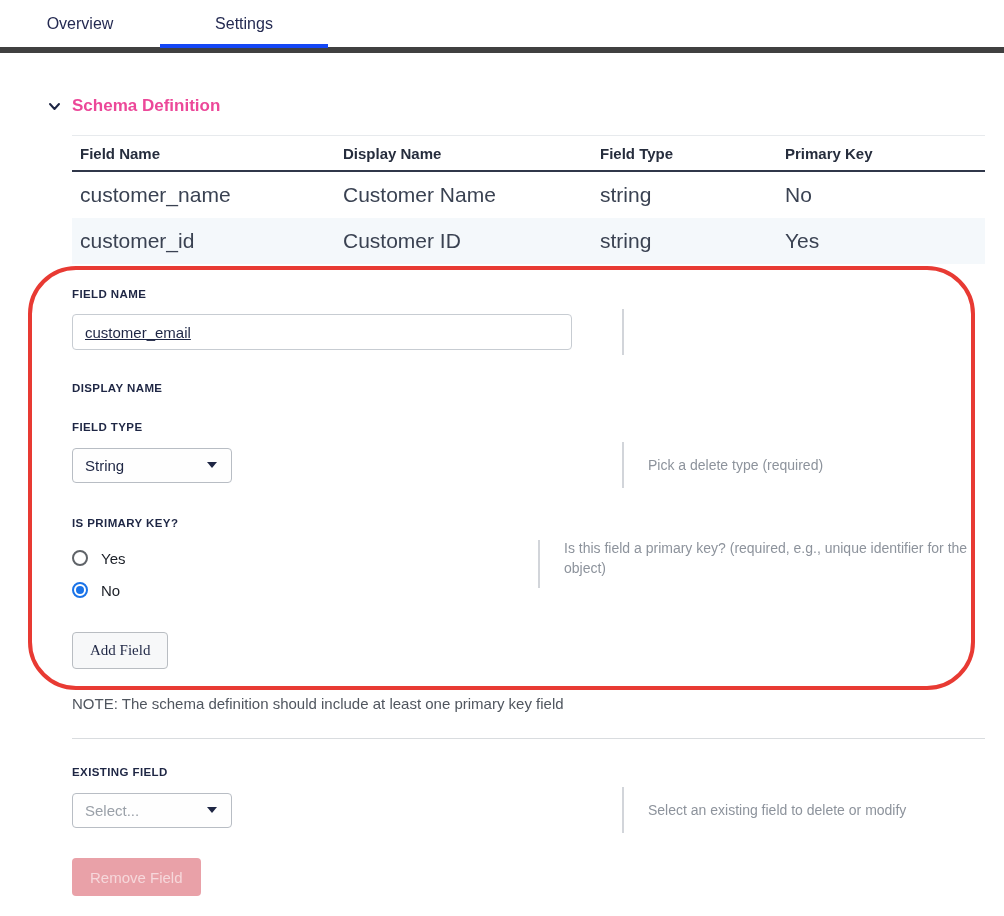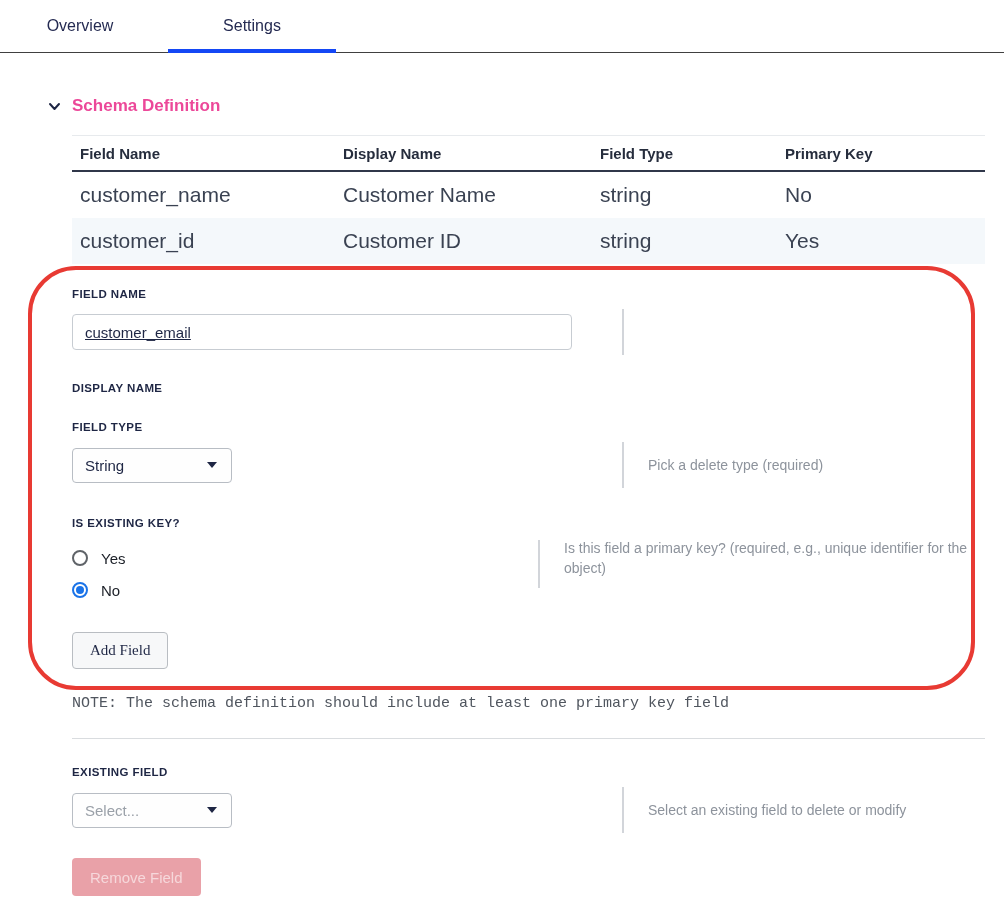--- a/index.html
+++ b/index.html
@@ -1,20 +1,20 @@
 <!DOCTYPE html>
 <html><head>
 <meta charset="utf-8">
 <style>
   * { box-sizing: border-box; margin: 0; padding: 0; }
   body { background: #ffffff; font-family: "Liberation Sans", sans-serif; }
   .page { position: relative; width: 1004px; height: 916px; background: #fff; overflow: hidden; }
 
   
-  .tabbar { position: relative; display: flex; height: 53px; border-bottom: 1px solid #404040; gap: 8px; }
+  .tabbar { position: relative; display: flex; height: 53px; border-bottom: 6px solid #404040; }
   .tab { position: relative; display: flex; align-items: center; justify-content: center;
          height: 100%; font-size: 16px; color: #252b52; cursor: pointer; }
   .tab-overview { width: 160px; }
   .tab-settings { width: 168px; }
   .tab.active::after { content: ""; position: absolute; left: 0; right: 0; bottom: -1px;
          height: 4px; background: #1447f5; }
 
   
   .section-header { display: flex; align-items: center; margin: 43px 0 0 47px; }
   .chevron { display: inline-flex; margin-right: 10px; }
@@ -66,21 +66,21 @@
   .radio-label { font-size: 15px; color: #1b1f27; margin-left: 13px; }
 
   
   .btn-add { margin-top: 30px; height: 37px; padding: 0 17px; background: #f7f8f9;
          border: 1px solid #b9bdc2; border-radius: 4px; font-size: 15px; color: #1e2644;
          font-family: Liberation Serif, serif; cursor: pointer; }
   .btn-remove { margin-top: 25px; height: 38px; padding: 0 18px; background: #e9a1a8;
          border: none; border-radius: 4px; font-size: 15px; color: #f6d8db;
          font-family: "Liberation Sans", sans-serif; cursor: not-allowed; }
 
-  .note { margin: 26px 0 0 72px; font-size: 15px; color: #50565f; font-family: Liberation Mono, monospace; }
+  .note { margin: 26px 0 0 72px; font-size: 15px; color: #50565f; }
   .hr { margin: 26px 0 0 72px; width: 913px; border: none; border-top: 1px solid #d9dcdf; }
 
   
   .annotation { position: absolute; left: 28px; top: 266px; width: 947px; height: 424px;
          border: 4px solid #e83a33; border-radius: 48px; pointer-events: none; }
 </style>
 </head>
 <body>
 
 <div class="page">
@@ -154,21 +154,21 @@
             <span class="dd-text">String</span>
             <span class="caret"></span>
           </div>
         </div>
         <div class="vbar"></div>
         <div class="help">Pick a delete type (required)</div>
       </div>
     </div>
 
     <div class="group" style="margin-top:29px">
-      <div class="group-label">IS EXISTING KEY?</div>
+      <div class="group-label">IS PRIMARY KEY?</div>
       <div class="control-row top">
         <div class="left-col narrow">
           <div class="radio-row">
             <span class="radio-circle"></span>
             <span class="radio-label">Yes</span>
           </div>
           <div class="radio-row">
             <span class="radio-circle checked">
               <span class="radio-dot"></span>
             </span>

